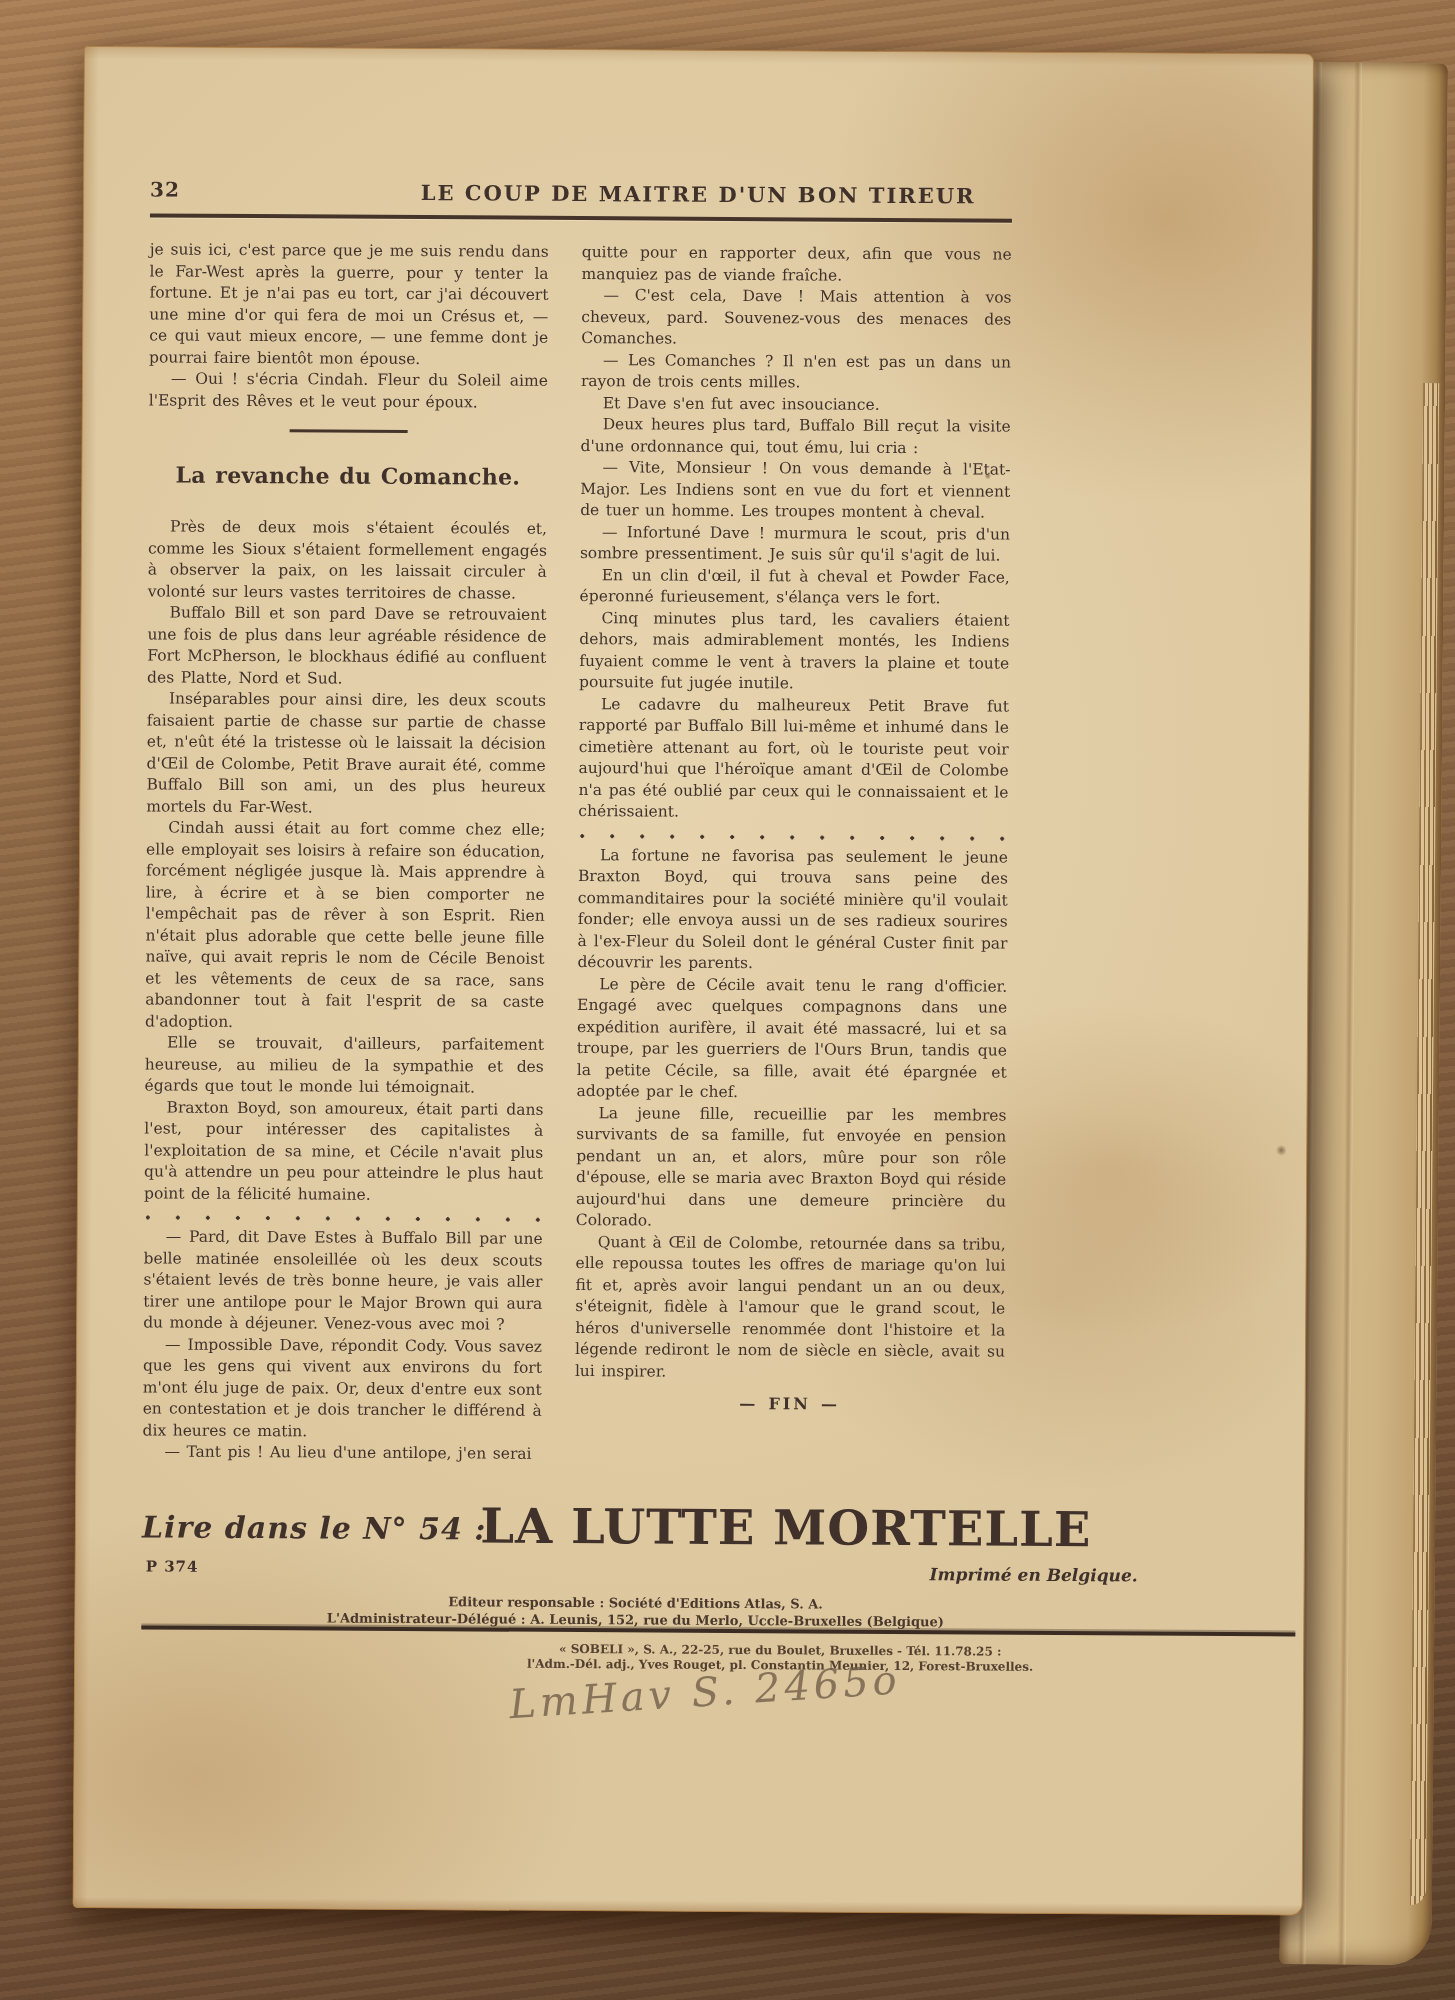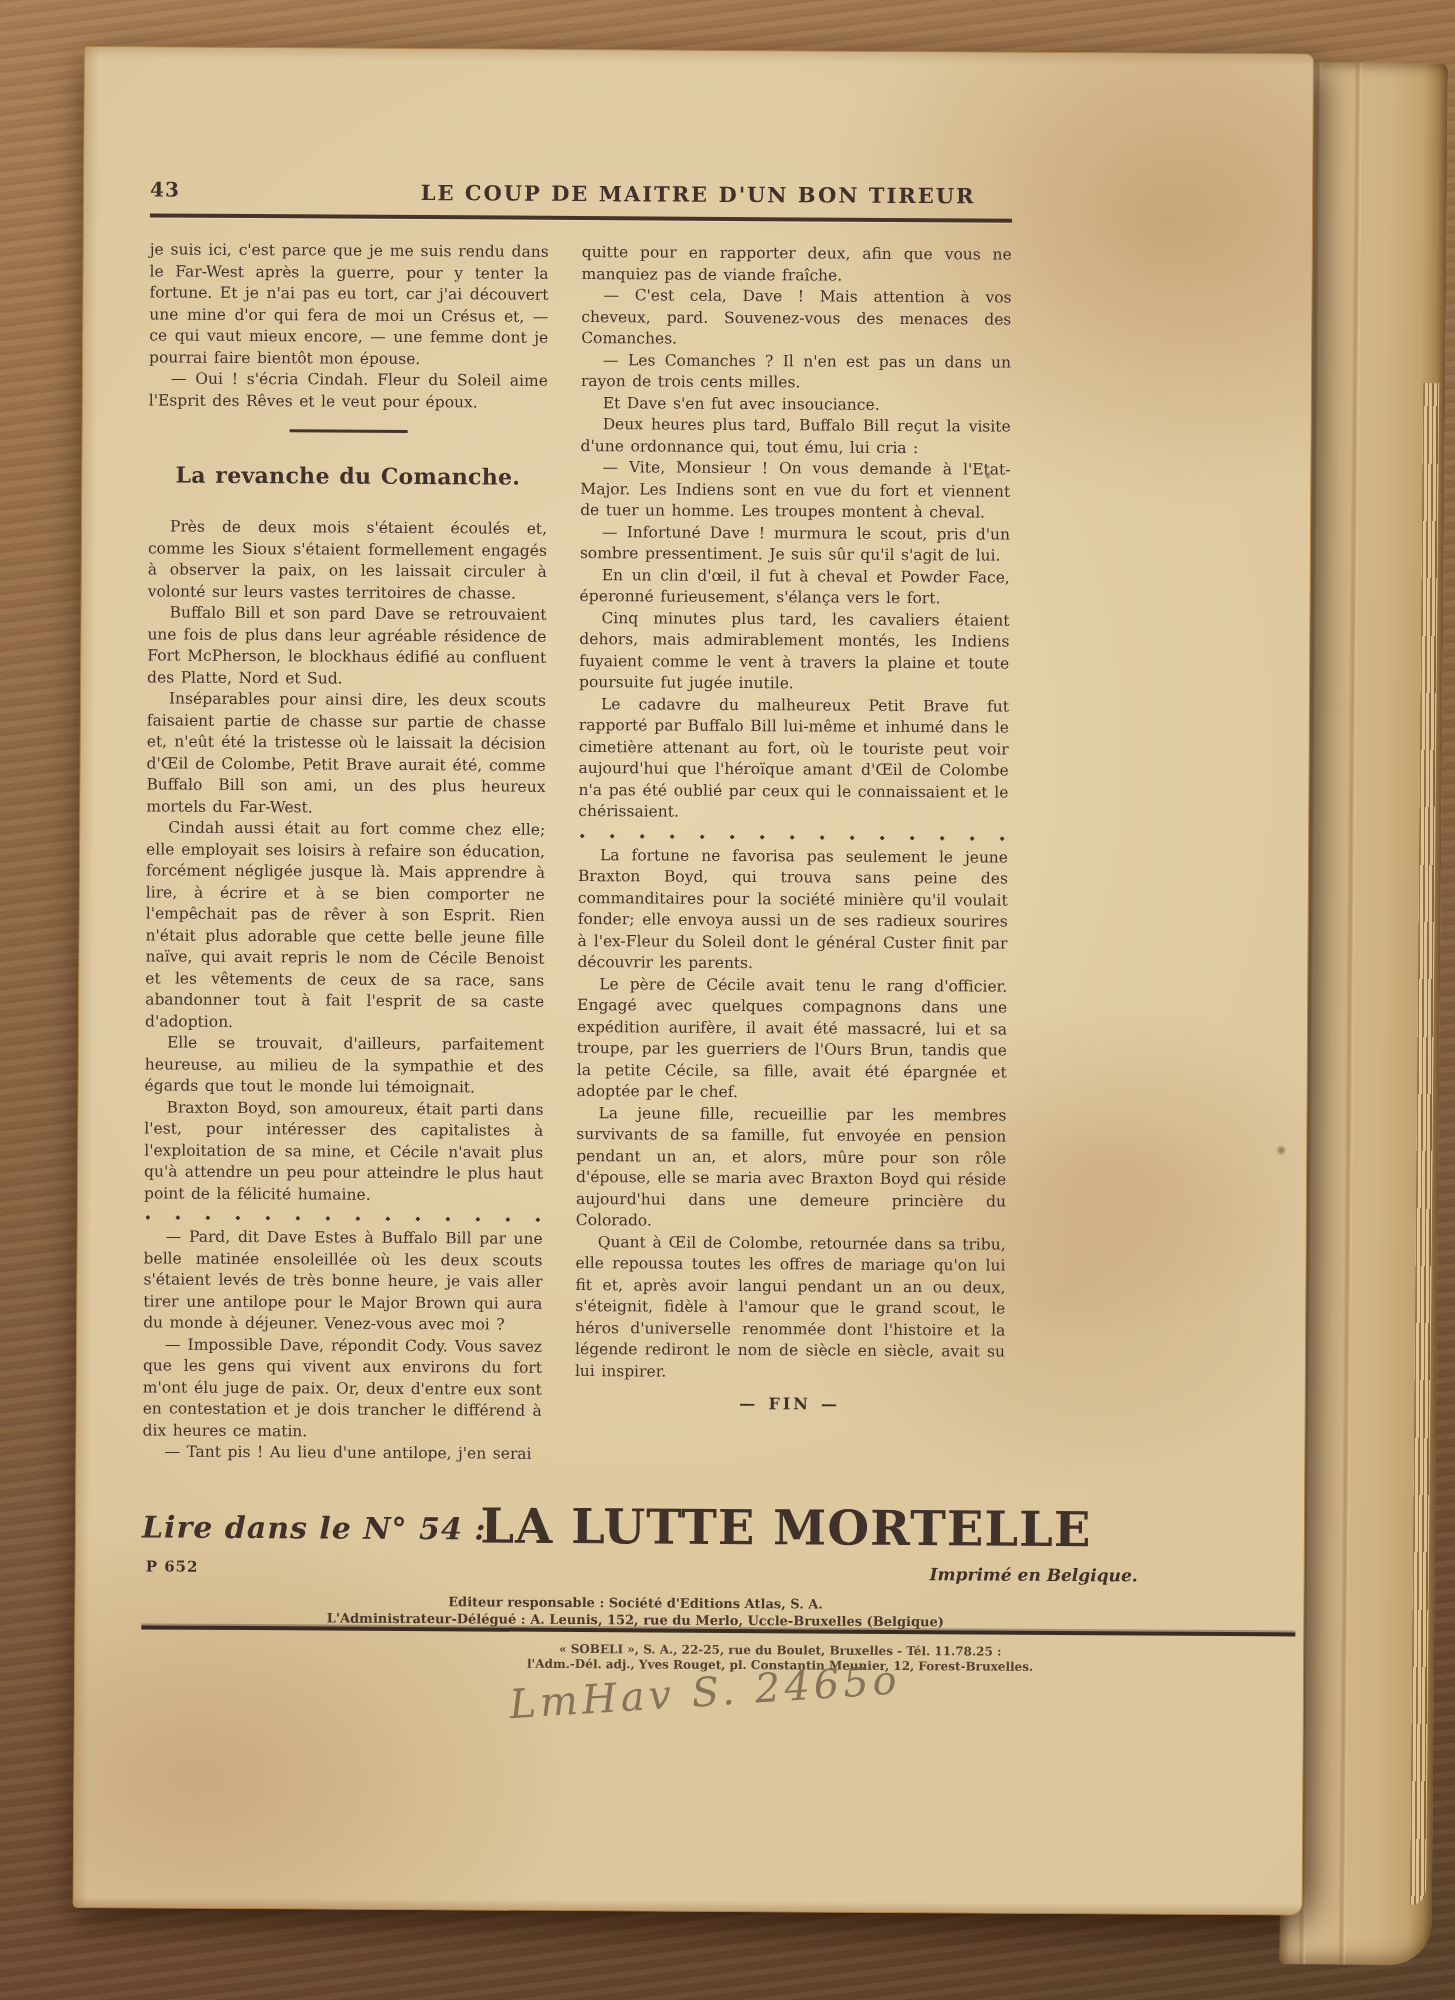--- a/index.html
+++ b/index.html
@@ -88,21 +88,21 @@
   <div class="crease" style="left:18px"></div>
   <div class="crease" style="left:58px"></div>
   <div class="page-stack-lines"></div>
 </div>
 
 <div class="page">
 
   <div class="fleck" style="left:1198px;top:1090px;width:10px;height:12px"></div>
   <div class="fleck" style="left:902px;top:420px;width:7px;height:7px"></div>
 
-  <div class="pagenum">43</div>
+  <div class="pagenum">32</div>
   <div class="runtitle">LE COUP DE MAITRE D'UN BON TIREUR</div>
   <div class="header-rule"></div>
 
   <div class="col col-left">
     <p class="noindent">je suis ici, c'est parce que je me suis rendu dans le Far-West après la guerre, pour y tenter la fortune. Et je n'ai pas eu tort, car j'ai découvert une mine d'or qui fera de moi un Crésus et, — ce qui vaut mieux encore, — une femme dont je pourrai faire bientôt mon épouse.</p>
     <p>— Oui ! s'écria Cindah. Fleur du Soleil aime l'Esprit des Rêves et le veut pour époux.</p>
     <div class="short-rule"></div>
     <div class="heading">La revanche du Comanche.</div>
     <p>Près de deux mois s'étaient écoulés et, comme les Sioux s'étaient formellement engagés à observer la paix, on les laissait circuler à volonté sur leurs vastes territoires de chasse.</p>
     <p>Buffalo Bill et son pard Dave se retrouvaient une fois de plus dans leur agréable résidence de Fort McPherson, le blockhaus édifié au confluent des Platte, Nord et Sud.</p>
@@ -130,21 +130,21 @@
     <div class="dots"></div>
     <p>La fortune ne favorisa pas seulement le jeune Braxton Boyd, qui trouva sans peine des commanditaires pour la société minière qu'il voulait fonder; elle envoya aussi un de ses radieux sourires à l'ex-Fleur du Soleil dont le général Custer finit par découvrir les parents.</p>
     <p>Le père de Cécile avait tenu le rang d'officier. Engagé avec quelques compagnons dans une expédition aurifère, il avait été massacré, lui et sa troupe, par les guerriers de l'Ours Brun, tandis que la petite Cécile, sa fille, avait été épargnée et adoptée par le chef.</p>
     <p>La jeune fille, recueillie par les membres survivants de sa famille, fut envoyée en pension pendant un an, et alors, mûre pour son rôle d'épouse, elle se maria avec Braxton Boyd qui réside aujourd'hui dans une demeure princière du Colorado.</p>
     <p>Quant à Œil de Colombe, retournée dans sa tribu, elle repoussa toutes les offres de mariage qu'on lui fit et, après avoir langui pendant un an ou deux, s'éteignit, fidèle à l'amour que le grand scout, le héros d'universelle renommée dont l'histoire et la légende rediront le nom de siècle en siècle, avait su lui inspirer.</p>
     <div class="fin">— FIN —</div>
   </div>
 
   <div class="lire">Lire dans le N° 54 :</div>
   <div class="lutte">LA LUTTE MORTELLE</div>
-  <div class="p652">P 652</div>
+  <div class="p652">P 374</div>
   <div class="imprime">Imprimé en Belgique.</div>
 
   <div class="editeur">
     <div>Editeur responsable : Société d'Editions Atlas, S. A.</div>
     <div>L'Administrateur-Délégué : A. Leunis, 152, rue du Merlo, Uccle-Bruxelles (Belgique)</div>
   </div>
 
   <div class="big-rule"></div>
 
   <div class="sobeli">

